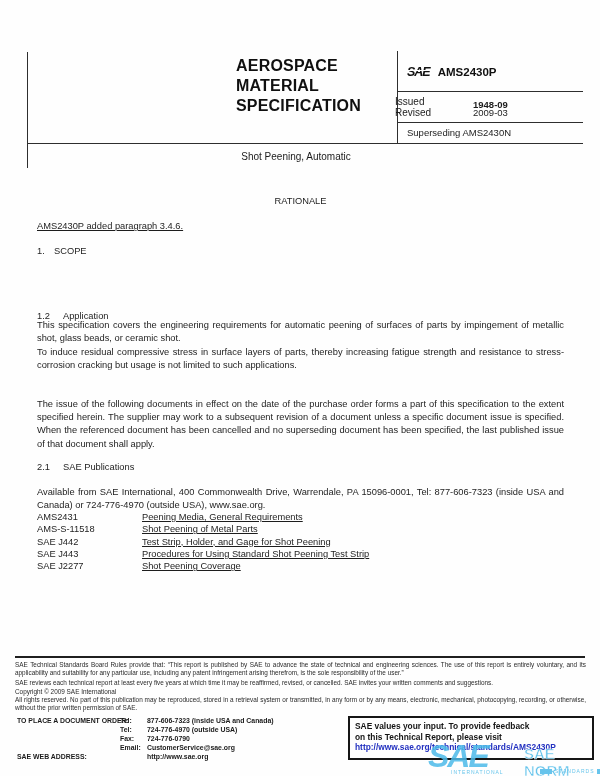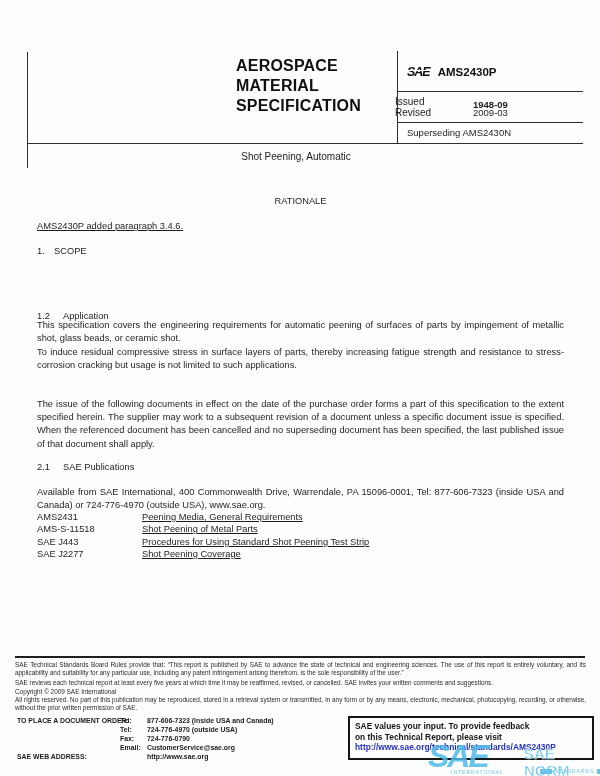--- a/index.html
+++ b/index.html
@@ -138,20 +138,23 @@
   <div class="abs b just" style="top:486px;">Available from SAE International, 400 Commonwealth Drive, Warrendale, PA 15096-0001, Tel: 877-606-7323 (inside USA and Canada) or 724-776-4970 (outside USA), www.sae.org.</div>
 
   <div class="abs doc-list">
     <div class="doc-row">
       <span class="doc-code">AMS2431</span><span class="doc-name">Peening Media, General Requirements</span>
     </div>
     <div class="doc-row">
       <span class="doc-code">AMS-S-11518</span><span class="doc-name">Shot Peening of Metal Parts</span>
     </div>
     <div class="doc-row">
+      <span class="doc-code">SAE J442</span><span class="doc-name">Test Strip, Holder, and Gage for Shot Peening</span>
+    </div>
+    <div class="doc-row">
       <span class="doc-code">SAE J443</span><span class="doc-name">Procedures for Using Standard Shot Peening Test Strip</span>
     </div>
     <div class="doc-row">
       <span class="doc-code">SAE J2277</span><span class="doc-name">Shot Peening Coverage</span>
     </div>
   </div>
 
   <div class="abs foot-rule"></div>
   <div class="abs fine just" style="top:661px;">SAE Technical Standards Board Rules provide that: “This report is published by SAE to advance the state of technical and engineering sciences.  The use of this report is entirely voluntary, and its applicability and suitability for any particular use, including any patent infringement arising therefrom, is the sole responsibility of the user.”</div>
   <div class="abs fine" style="top:679px;">SAE reviews each technical report at least every five years at which time it may be reaffirmed, revised, or cancelled.  SAE invites your written comments and suggestions.</div>

